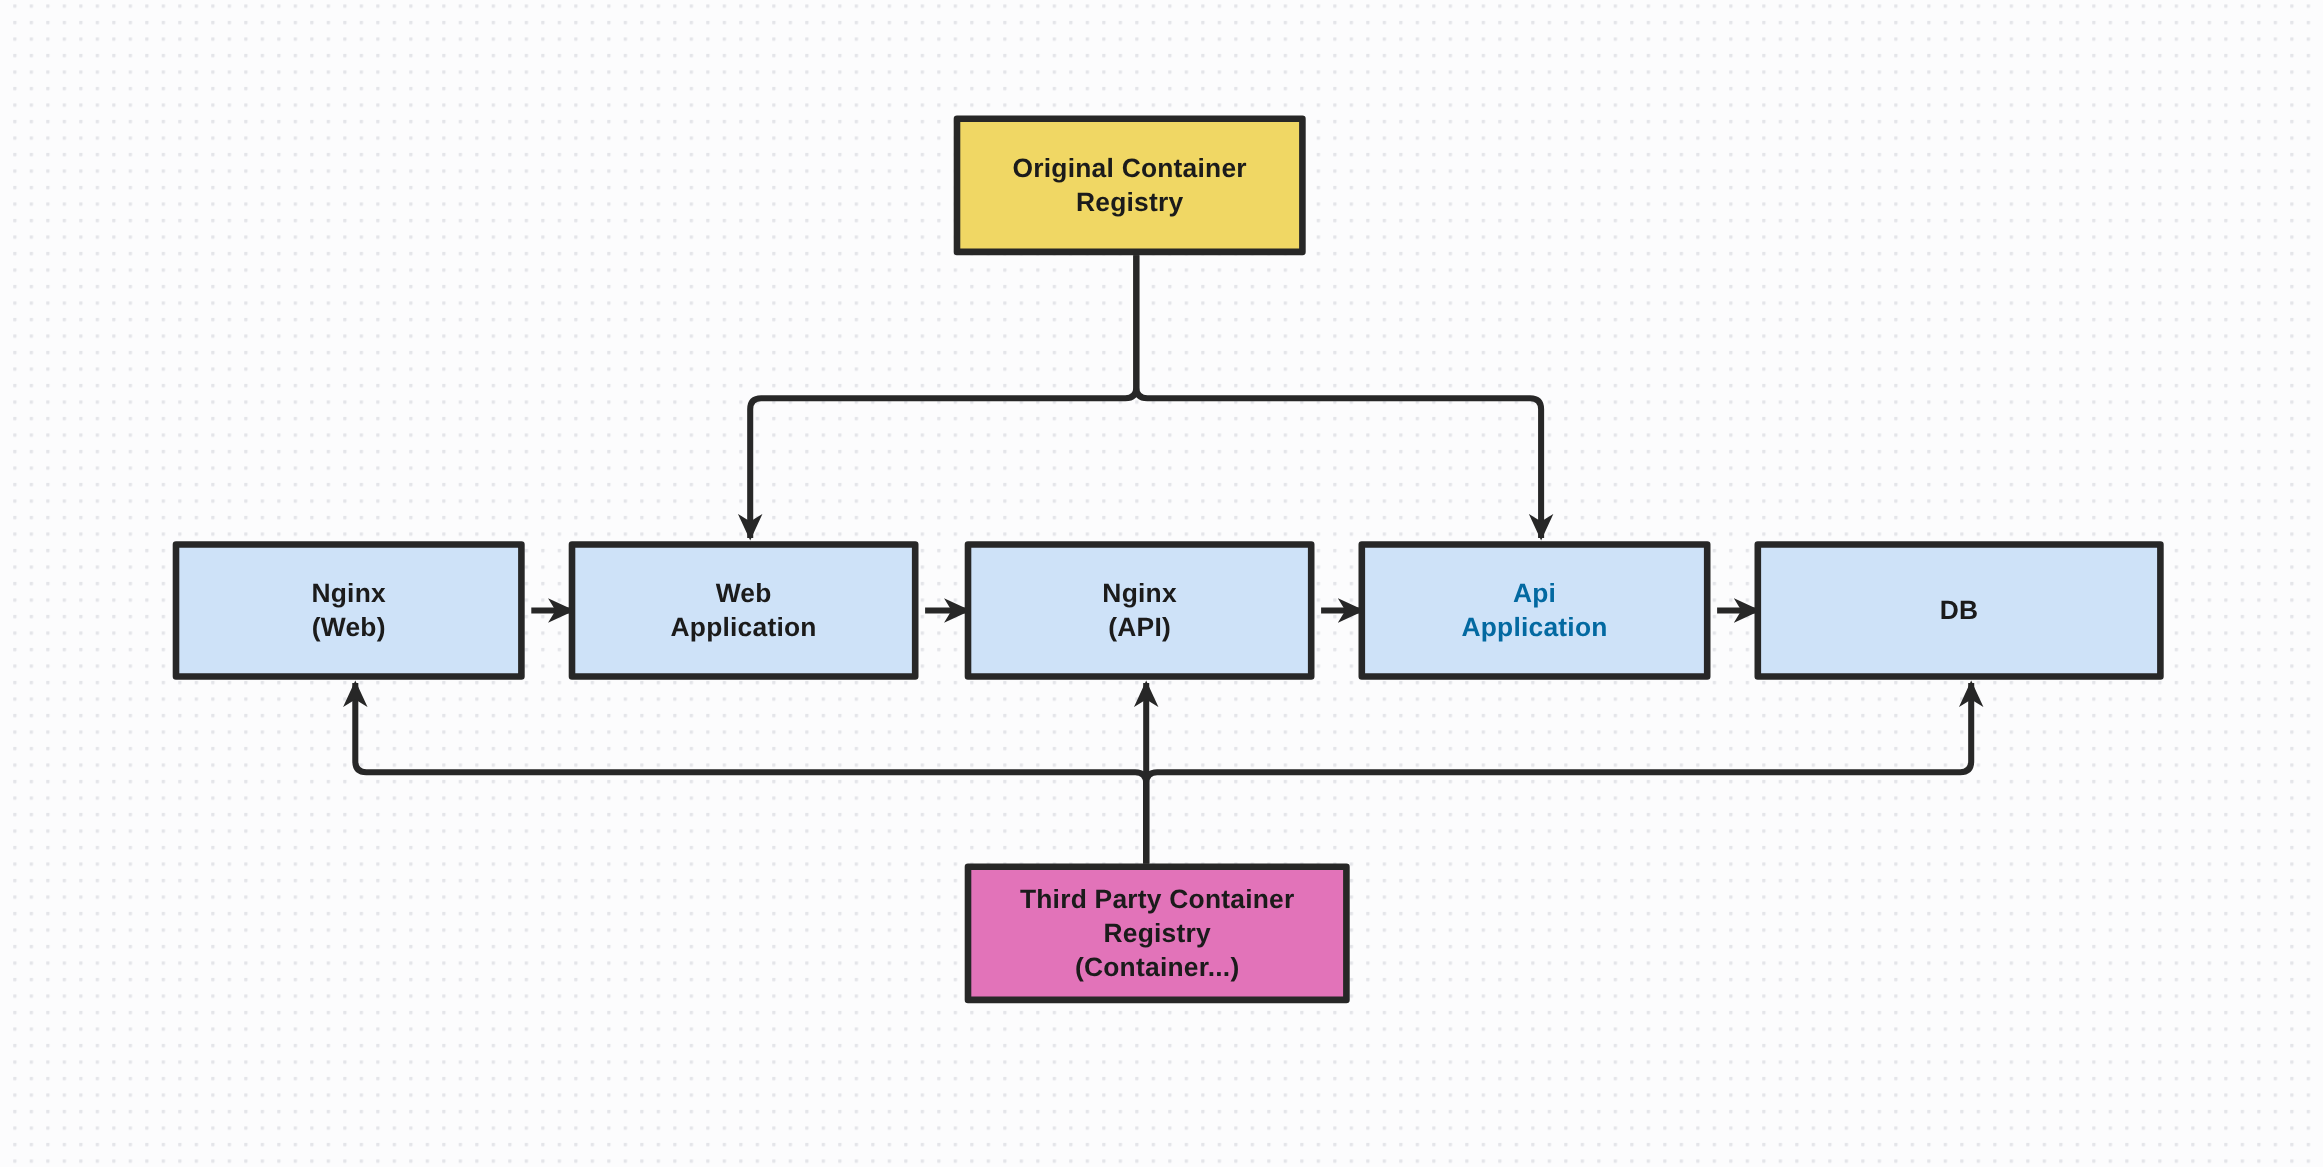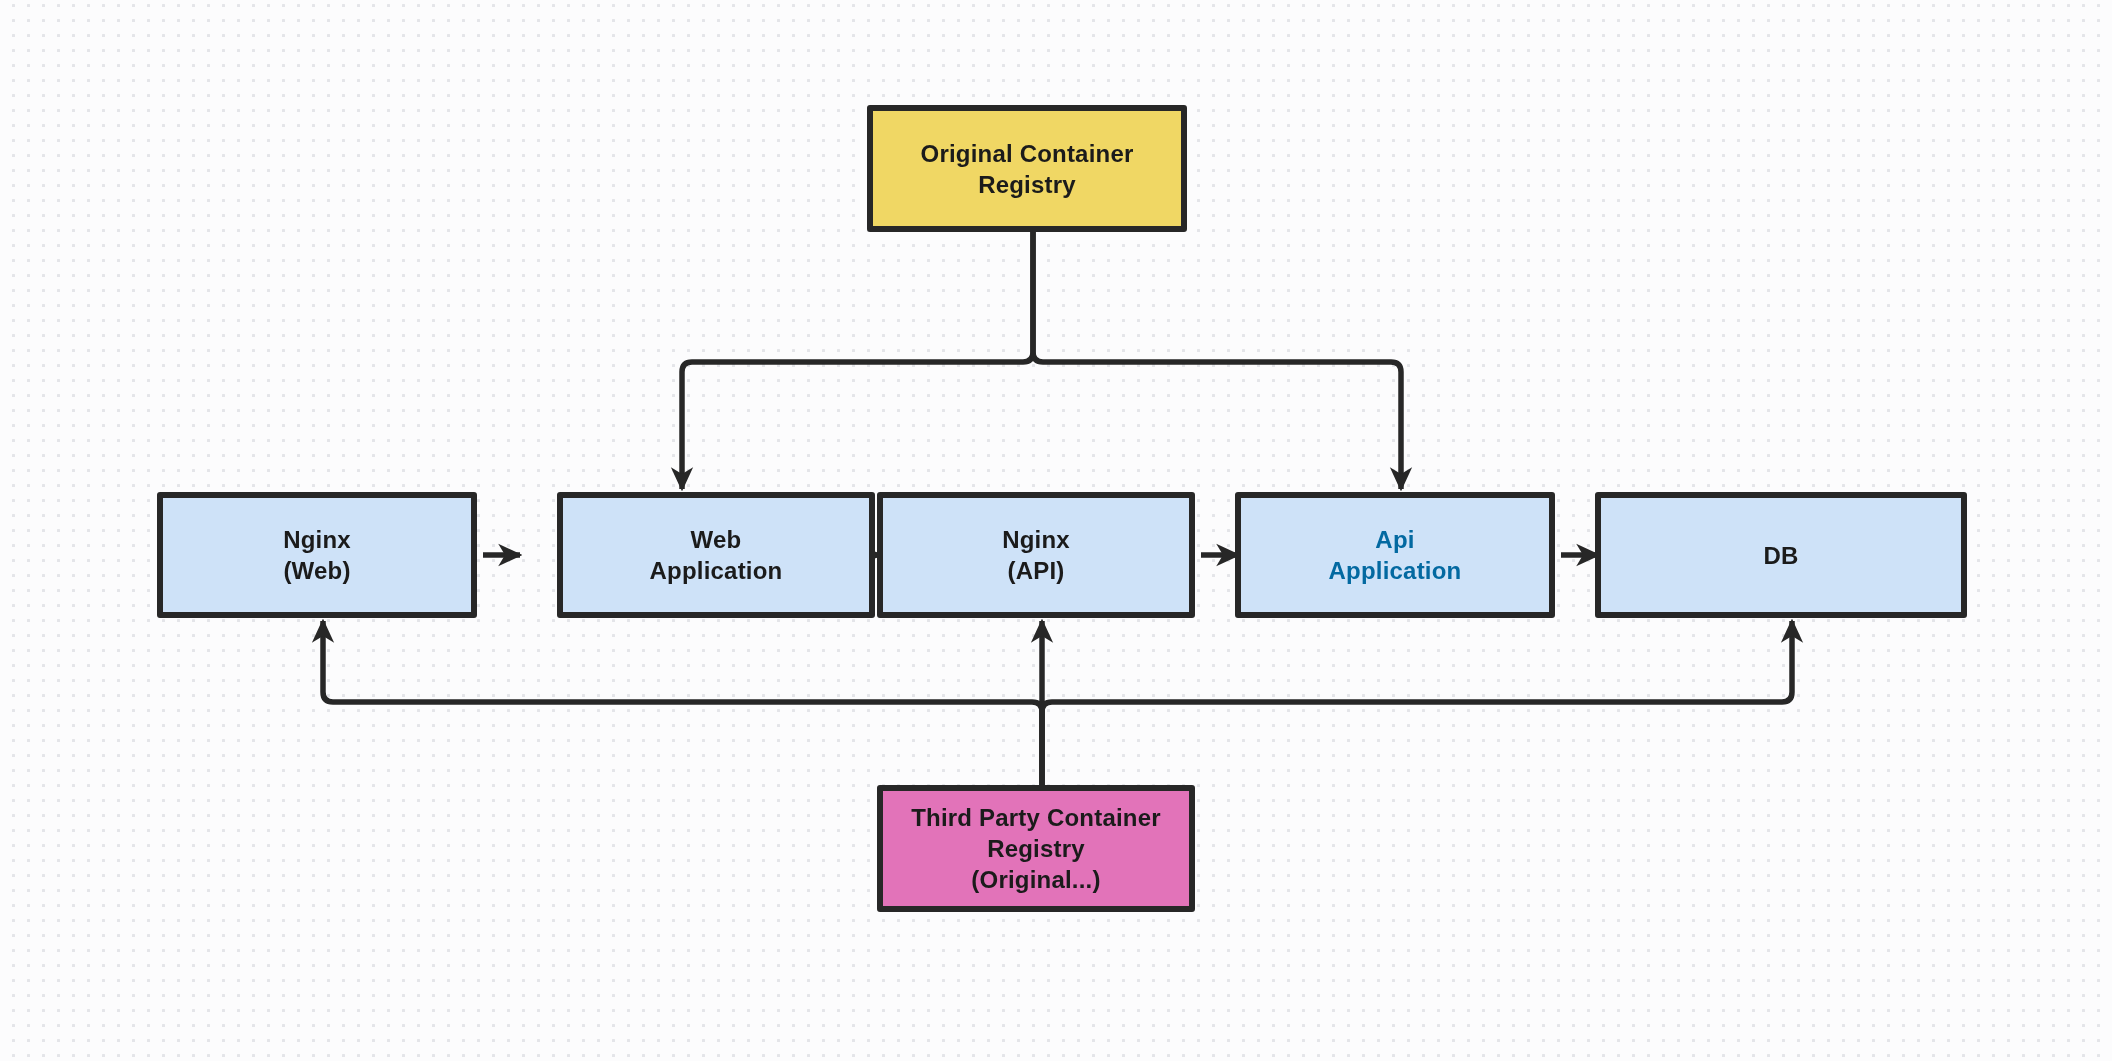--- a/index.html
+++ b/index.html
@@ -73,34 +73,34 @@
   </svg>
   <div id="nodes">
       <div class="node" style="left: 867px; top: 105px; width: 320px; height: 127px; background: rgb(240, 215, 100); color: rgb(27, 27, 27);">
         <div class="node-line">Original Container</div>
         <div class="node-line">Registry</div>
       </div>
       <div class="node" style="left: 157px; top: 492px; width: 320px; height: 126px; background: rgb(206, 226, 248); color: rgb(27, 27, 27);">
         <div class="node-line">Nginx</div>
         <div class="node-line">(Web)</div>
       </div>
-      <div class="node" style="left: 517px; top: 492px; width: 318px; height: 126px; background: rgb(206, 226, 248); color: rgb(27, 27, 27); margin-left: 40px;">
+      <div class="node" style="left: 517px; top: 492px; width: 318px; height: 126px; background: rgb(206, 226, 248); color: rgb(27, 27, 27);">
         <div class="node-line">Web</div>
         <div class="node-line">Application</div>
       </div>
       <div class="node" style="left: 877px; top: 492px; width: 318px; height: 126px; background: rgb(206, 226, 248); color: rgb(27, 27, 27);">
         <div class="node-line">Nginx</div>
         <div class="node-line">(API)</div>
       </div>
       <div class="node" style="left: 1235px; top: 492px; width: 320px; height: 126px; background: rgb(206, 226, 248); color: #0369a1;">
         <div class="node-line">Api</div>
         <div class="node-line">Application</div>
       </div>
       <div class="node" style="left: 1595px; top: 492px; width: 372px; height: 126px; background: rgb(206, 226, 248); color: rgb(27, 27, 27);">
         <div class="node-line">DB</div>
       </div>
-      <div class="node" style="left: 877px; top: 785px; width: 318px; height: 127px; background: rgb(226, 115, 185); color: rgb(27, 27, 27);">
+      <div class="node" style="left: 877px; top: 785px; width: 350px; height: 127px; background: rgb(226, 115, 185); color: rgb(27, 27, 27);">
         <div class="node-line">Third Party Container</div>
         <div class="node-line">Registry</div>
-        <div class="node-line">(Original...)</div>
+        <div class="node-line">(Container...)</div>
       </div>
     </div>
 </div>
 
 </body></html>

